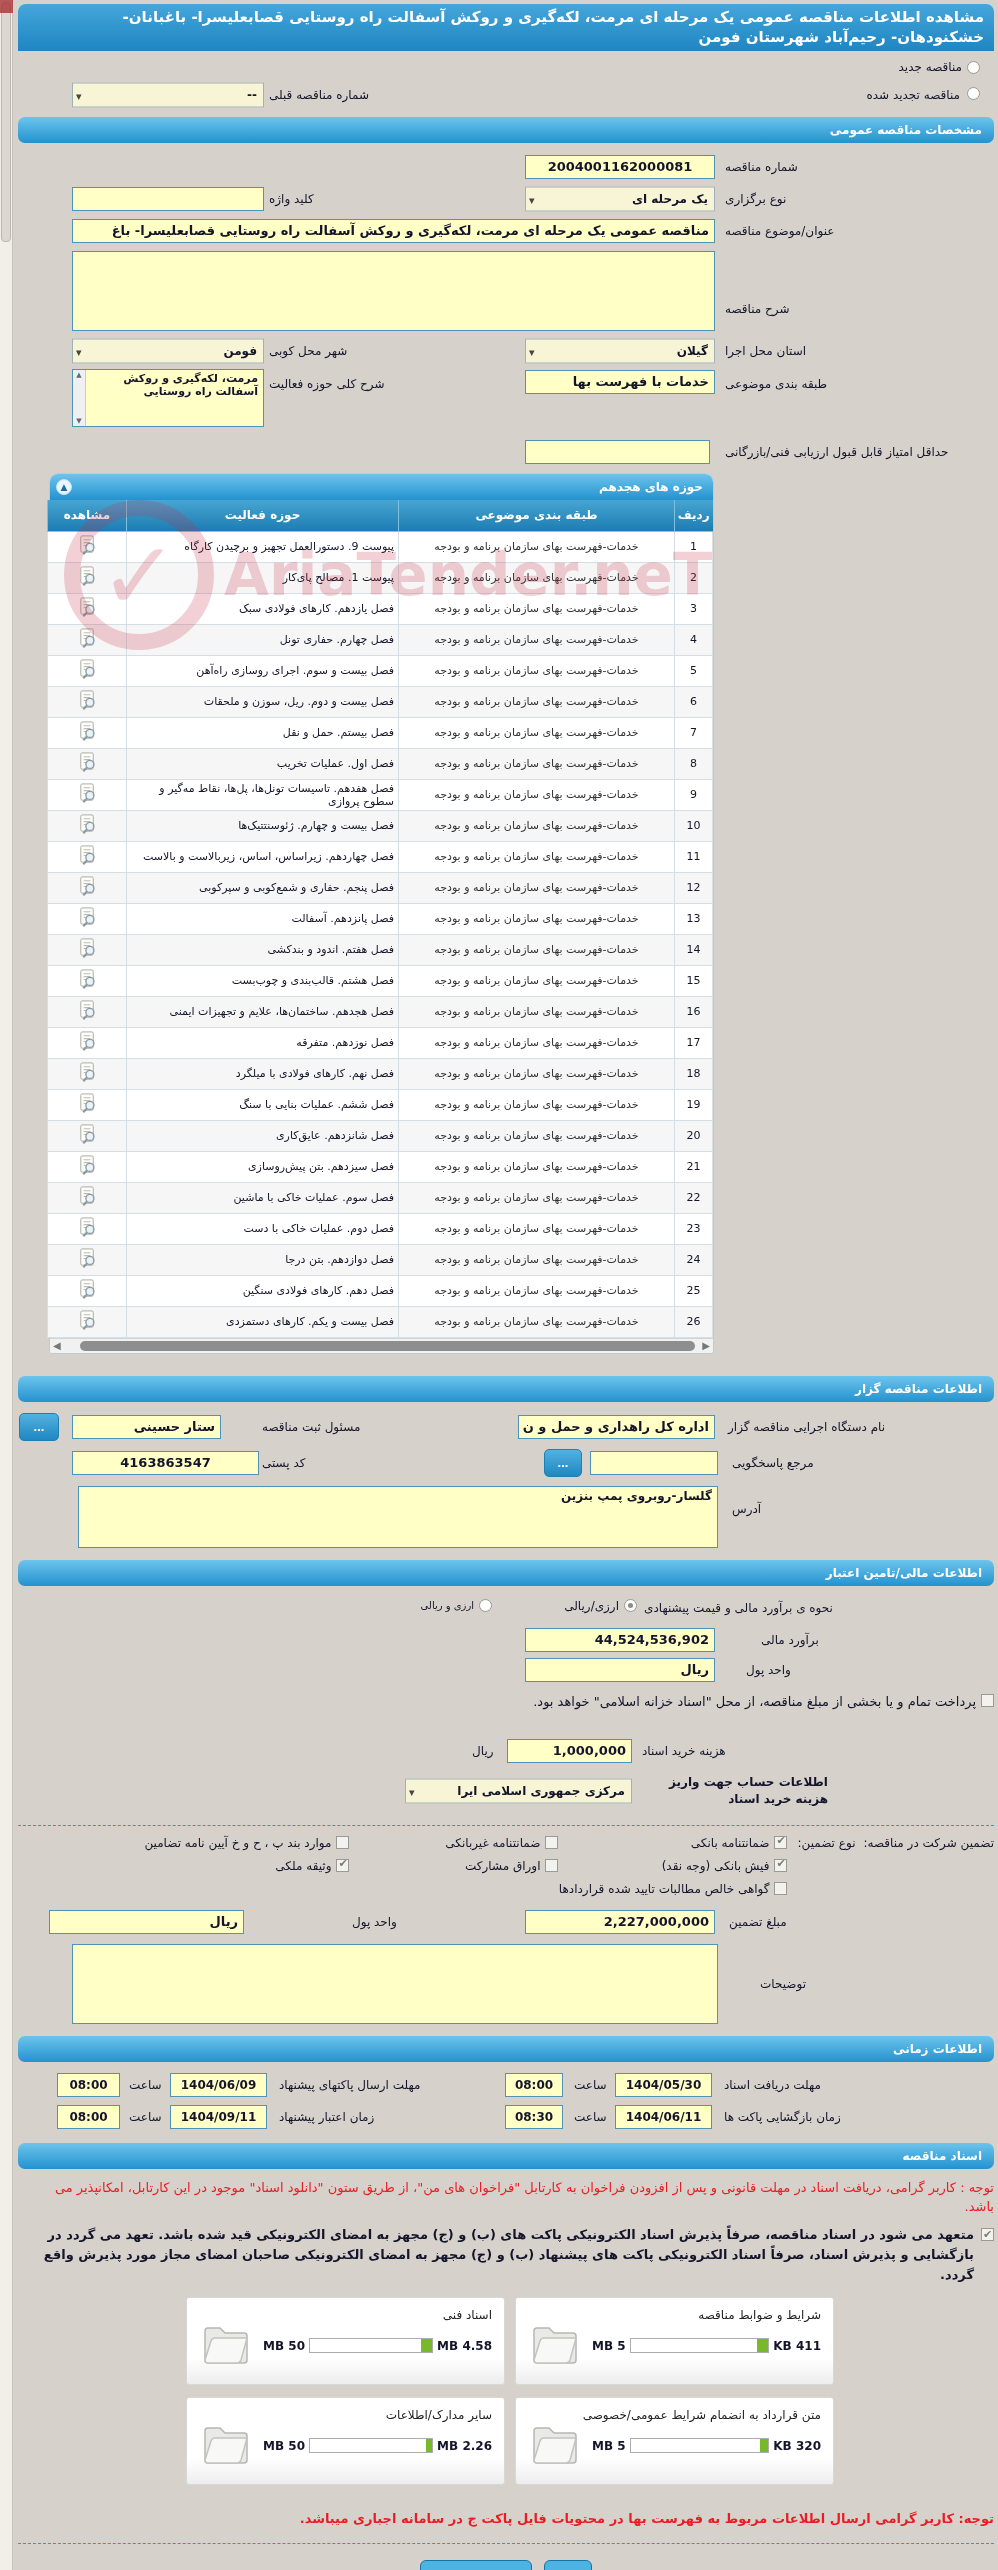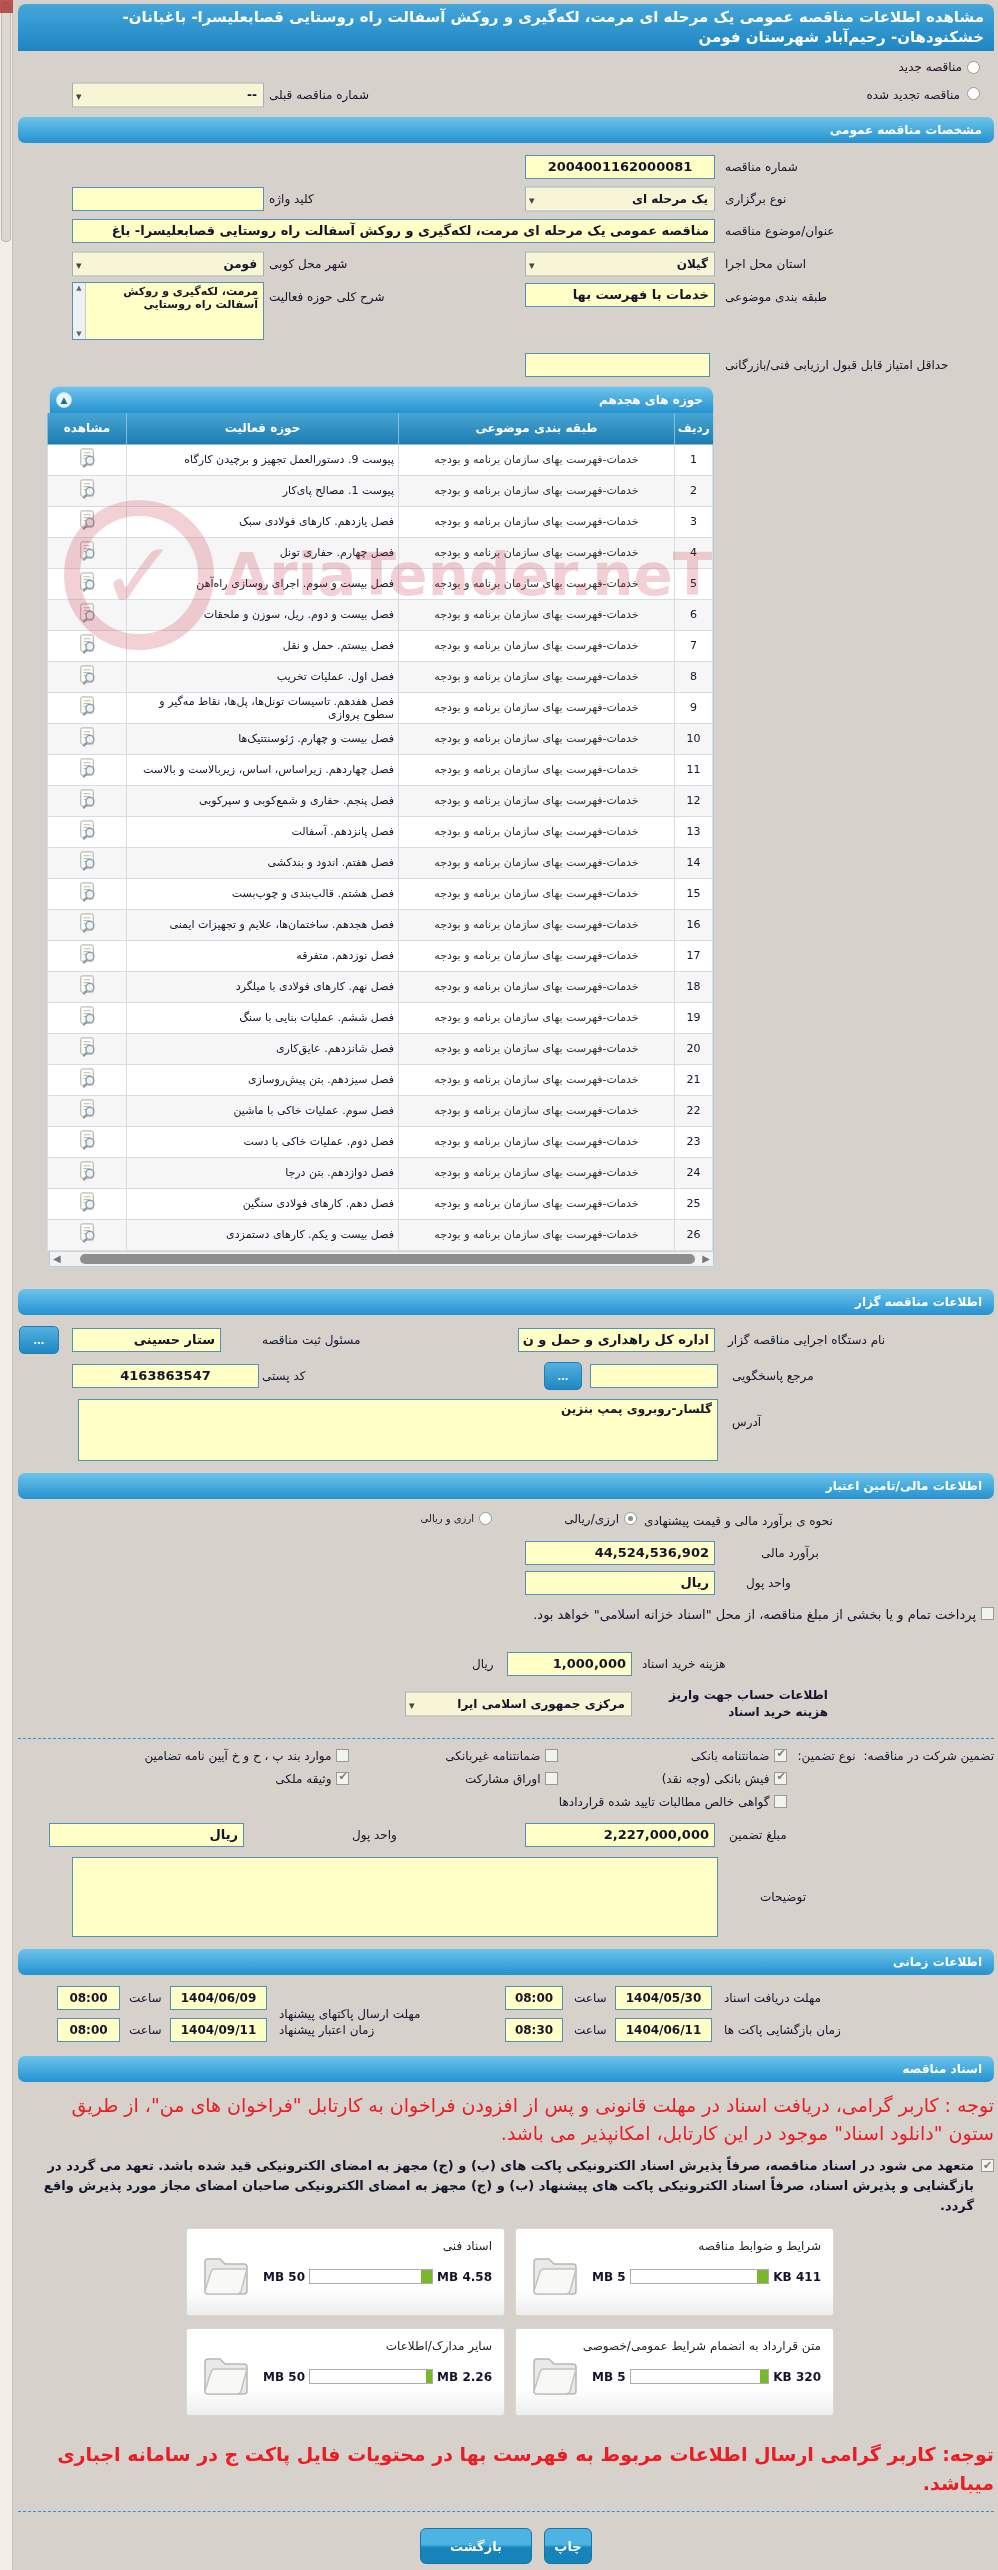--- a/index.html
+++ b/index.html
@@ -79,21 +79,21 @@
   .h-scroll .ar.l { left:3px; } .h-scroll .ar.r { right:3px; }
 
   .watermark { position:absolute; top:470px; left:46px; width:560px; height:210px;
     opacity:.22; color:#c6304a; pointer-events:none; z-index:4; display:flex; align-items:center; direction:ltr;}
   .wm-logo { width:150px; height:150px; border:16px solid #c6304a; border-radius:50%;
     font-size:95px; font-weight:bold; text-align:center; line-height:120px; flex:0 0 auto;}
   .wm-text { font-size:58px; font-weight:bold; white-space:nowrap; margin-left:10px; }
   .corner-dot { position:absolute; top:0; left:0; width:13px; height:13px; background:#a83232; opacity:.8; z-index:6;}
 
   .dashed { border-top:1px dashed #2e96d4; height:0; }
-  .note-red { color:#ec1c24; font-size:19px; line-height:1.5; text-align:right; }
+  .note-red { color:#ec1c24; font-size:13px; line-height:1.5; text-align:right; }
   .pledge { position:relative; padding:0 20px 0 6px; font-size:13px; font-weight:bold; line-height:1.55; text-align:right;}
   .pledge .chk { position:absolute; right:0; top:3px; }
 
   .files { width:648px; margin:12px 160px 0 0; display:grid;
     grid-template-columns:1fr 1fr; gap:12px 10px; }
   .fbox { background:linear-gradient(#ffffff 70%,#ededed); border:1px solid #d8d8d4;
     border-radius:3px; height:88px; position:relative; padding:10px 12px 0 12px; cursor:pointer;}
   .f-title { font-size:12px; color:#222; text-align:right; white-space:nowrap; overflow:hidden;}
   .f-row { display:flex; align-items:center; margin-top:16px; padding-left:64px; }
   .f-used { font-size:12px; font-weight:bold; margin-left:4px; white-space:nowrap;}
@@ -156,20 +156,24 @@
     </span>
     <span class="lbl" style="left:251px;">کلید واژه</span>
     <span class="inp" style="left:54px; width:192px;"></span>
   </div>
 
   <div class="frow" style="height:26px; margin-top:5px;">
     <span class="lbl" style="left:707px;">عنوان/موضوع مناقصه</span>
     <span class="inp" style="right:279px; left:54px;">مناقصه عمومی یک مرحله ای مرمت، لکه‌گیری و روکش آسفالت راه روستایی قصابعلیسرا- باغ</span>
   </div>
 
+  <div class="frow" style="height:80px; margin-top:7px;">
+    <span class="lbl" style="left:707px; top:72%;">شرح مناقصه</span>
+    <span class="ta" style="right:279px; left:54px; top:0; bottom:0;"></span>
+  </div>
 
   <div class="frow" style="height:28px; margin-top:6px;">
     <span class="lbl" style="left:707px;">استان محل اجرا</span>
     <span class="sel" style="right:279px; width:190px;">
       <span class="car">▾</span>
       <span>گیلان</span>
     </span>
     <span class="lbl" style="left:251px;">شهر محل کوبی</span>
     <span class="sel" style="left:54px; width:192px;">
       <span class="car">▾</span>
@@ -628,21 +632,21 @@
     <span class="ta" style="right:276px; left:54px; top:0; bottom:0;"></span>
   </div>
 
   <div class="secbar" style="margin-top:12px;">اطلاعات زمانی</div>
 
   <div class="frow time-pair" style="height:27px; margin-top:10px;">
     <span class="lbl" style="left:706px;">مهلت دریافت اسناد</span>
     <span class="inp" style="right:282px; width:97px; text-align:center;">1404/05/30</span>
     <span class="lbl" style="left:556px;">ساعت</span>
     <span class="inp" style="right:431px; width:58px; text-align:center;">08:00</span>
-    <span class="lbl" style="left:261px;margin-top:16px;">مهلت ارسال پاکتهای پیشنهاد</span>
+    <span class="lbl" style="left:261px;">مهلت ارسال پاکتهای پیشنهاد</span>
     <span class="inp" style="right:727px; width:97px; text-align:center;">1404/06/09</span>
     <span class="lbl" style="left:111px;">ساعت</span>
     <span class="inp" style="right:874px; width:63px; text-align:center;">08:00</span>
   </div>
   <div class="frow time-pair" style="height:27px; margin-top:5px;">
     <span class="lbl" style="left:706px;">زمان بازگشایی پاکت ها</span>
     <span class="inp" style="right:282px; width:97px; text-align:center;">1404/06/11</span>
     <span class="lbl" style="left:556px;">ساعت</span>
     <span class="inp" style="right:431px; width:58px; text-align:center;">08:30</span>
     <span class="lbl" style="left:261px;">زمان اعتبار پیشنهاد</span>

